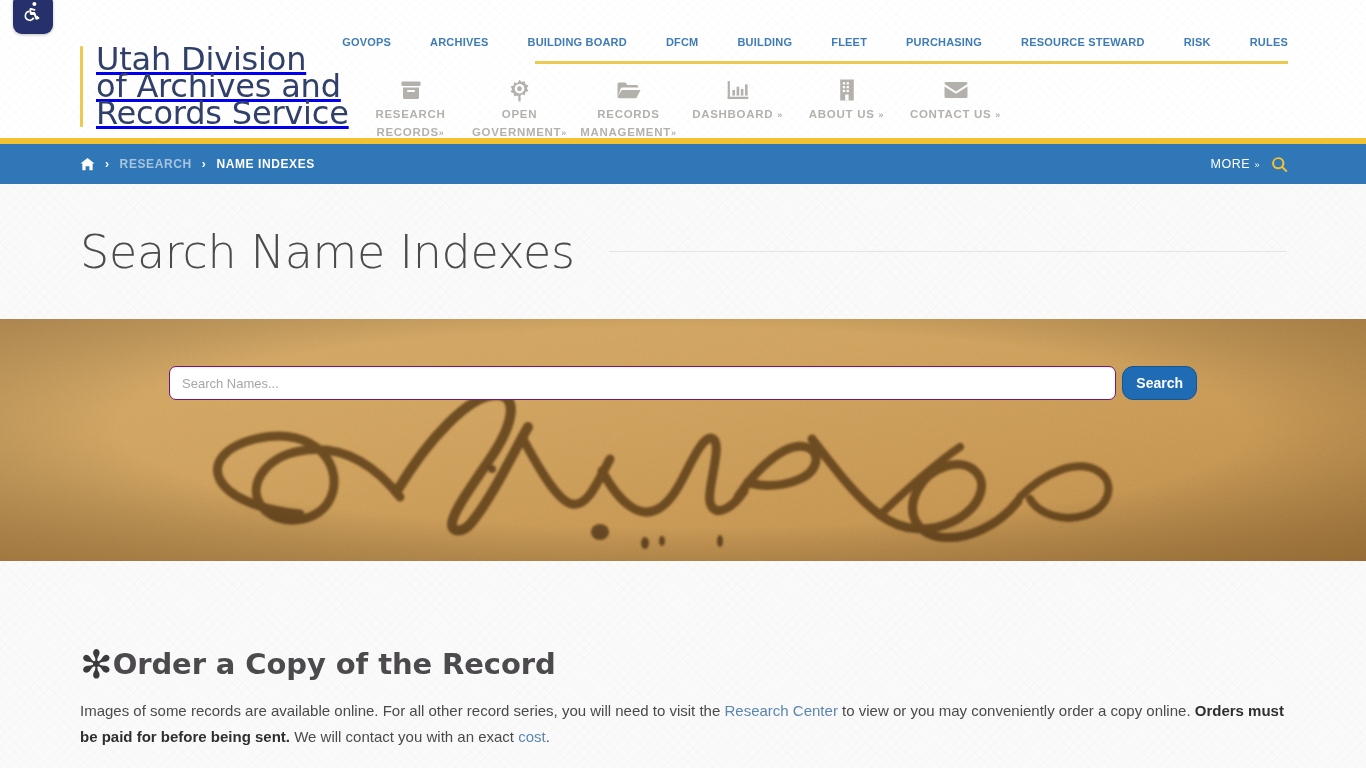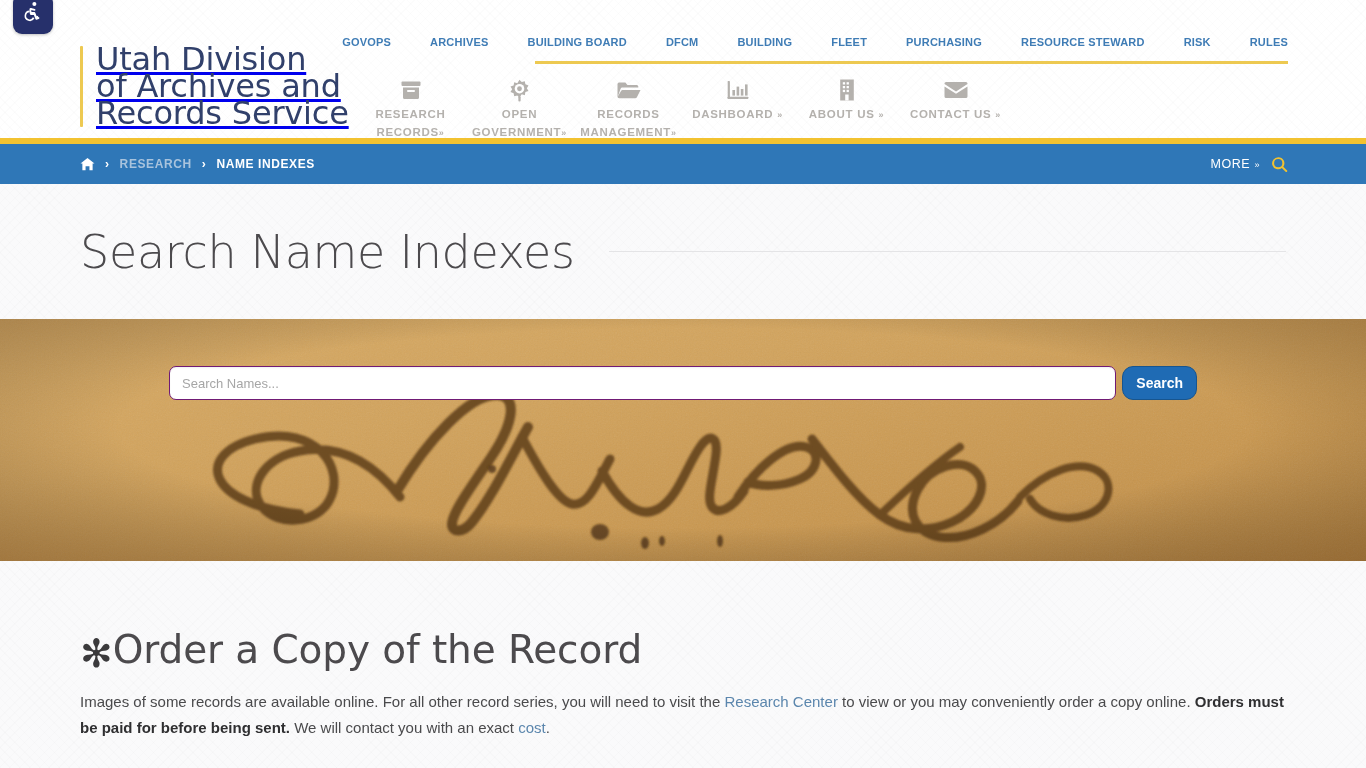--- a/index.html
+++ b/index.html
@@ -188,22 +188,23 @@
     display: flex; align-items: baseline;
     margin-top: 66px;
   }
   .asterisk {
     font-family: "DejaVu Sans", sans-serif;
     font-size: 39px; font-weight: bold; color: #3b3a3c;
     line-height: 1; position: relative; top: 4px;
   }
   .section-title {
     font-family: "DejaVu Sans", sans-serif;
-    font-weight: 400; font-size: 39px; color: #4c4a4d;
+    font-weight: 700; font-size: 29px; color: #4c4a4d;
     letter-spacing: -0.1px;
+    margin-top: 20px;
   }
   .body-copy {
     margin-top: 17px;
     font-size: 15px;
     line-height: 26px;
     color: #4a4a4c;
     max-width: 1206px;
   }
   .body-copy a { color: #5b86ad; text-decoration: none; }
   .body-copy b { font-weight: bold; color: #2f2f31; }

